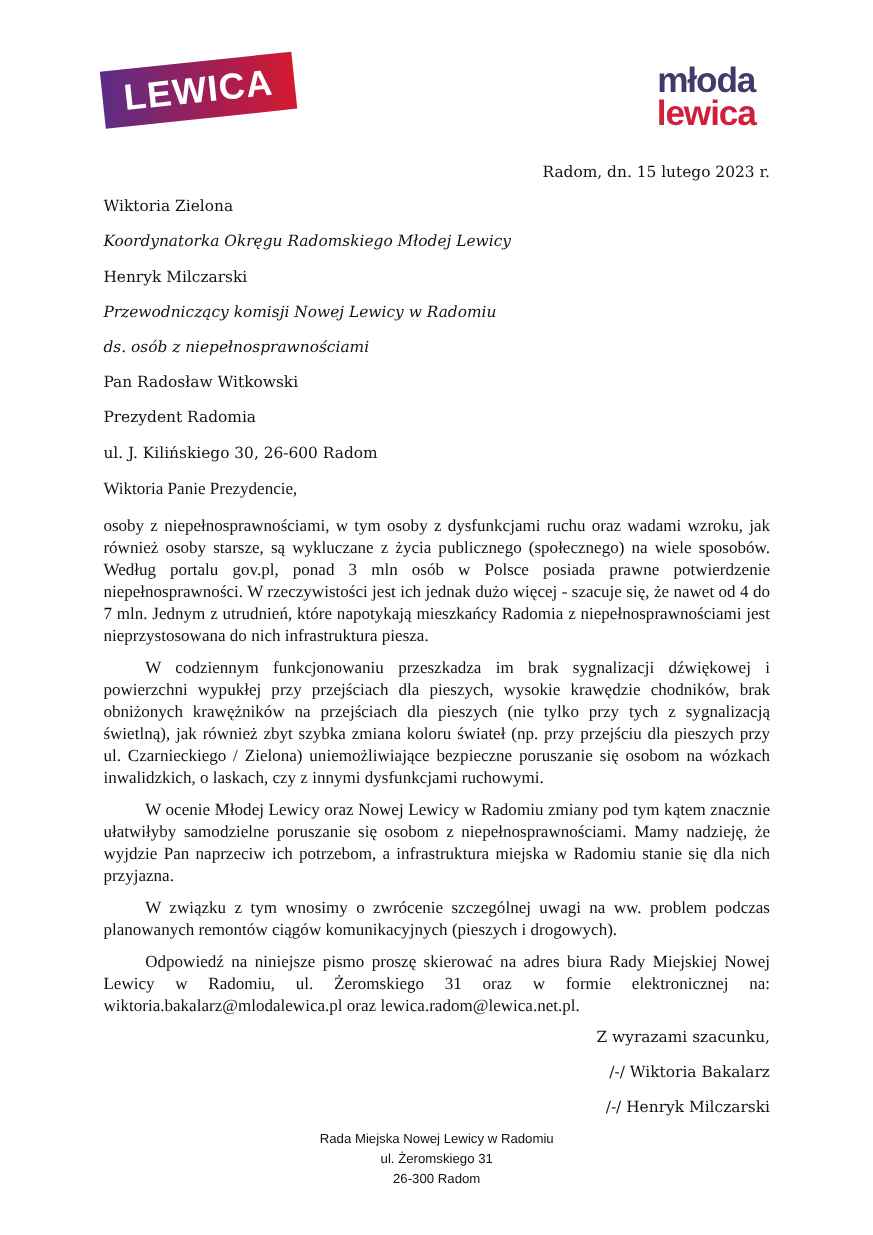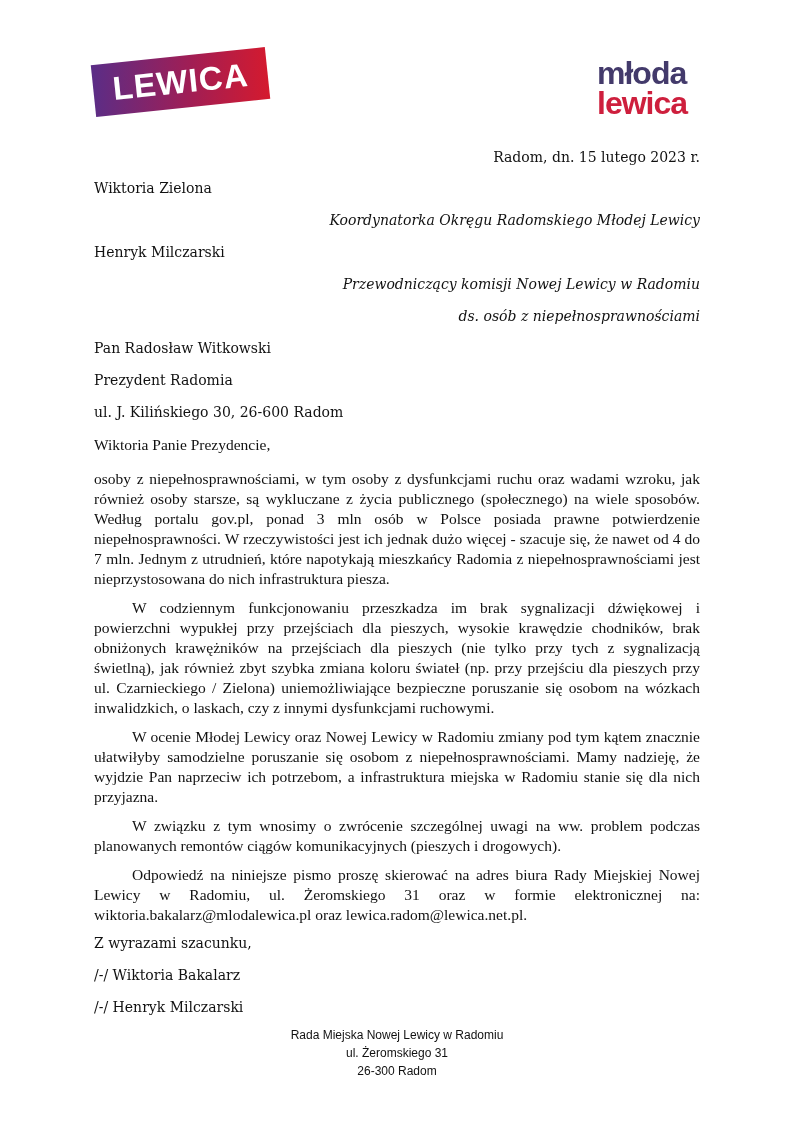--- a/index.html
+++ b/index.html
@@ -35,20 +35,21 @@
   }
   .mloda-logo {
     position: absolute;
     left: 597px;
     top: 58px;
     font-family: "Liberation Sans", sans-serif;
     font-weight: bold;
     font-size: 32px;
     line-height: 0.95;
     letter-spacing: -1px;
+    text-align: center;
   }
   .mloda-logo span { display: block; }
 
   
   .letter {
     position: absolute;
     left: 94px;
     right: 94px;
     top: 148px;
     font-family: "DejaVu Serif", serif;
@@ -61,38 +62,38 @@
     line-height: 19px;
   }
   .sender-block .line,
   .recipient-block .line,
   .closing-block .line {
     line-height: 19px;
     margin-bottom: 13px;
   }
   .sender-block { margin-bottom: 1px; }
   .recipient-block { text-align: left; }
-  .italic { font-style: italic; text-align: right; }
+  .italic { font-style: italic; }
 
   .body-block {
     font-family: "Liberation Serif", serif;
     font-size: 15.5px;
     line-height: 20px;
     text-align: justify;
   }
   .salutation {
     text-align: left;
     margin-top: 2px;
     margin-bottom: 14px;
   }
   .body-block p.para { margin-bottom: 9px; }
   .body-block p.para.indent { text-indent: 38px; }
 
   .closing-block {
-    text-align: left;
+    text-align: right;
     margin-top: 6px;
   }
 
   
   .footer {
     position: absolute;
     left: 0;
     top: 1026px;
     width: 100%;
     text-align: center;

